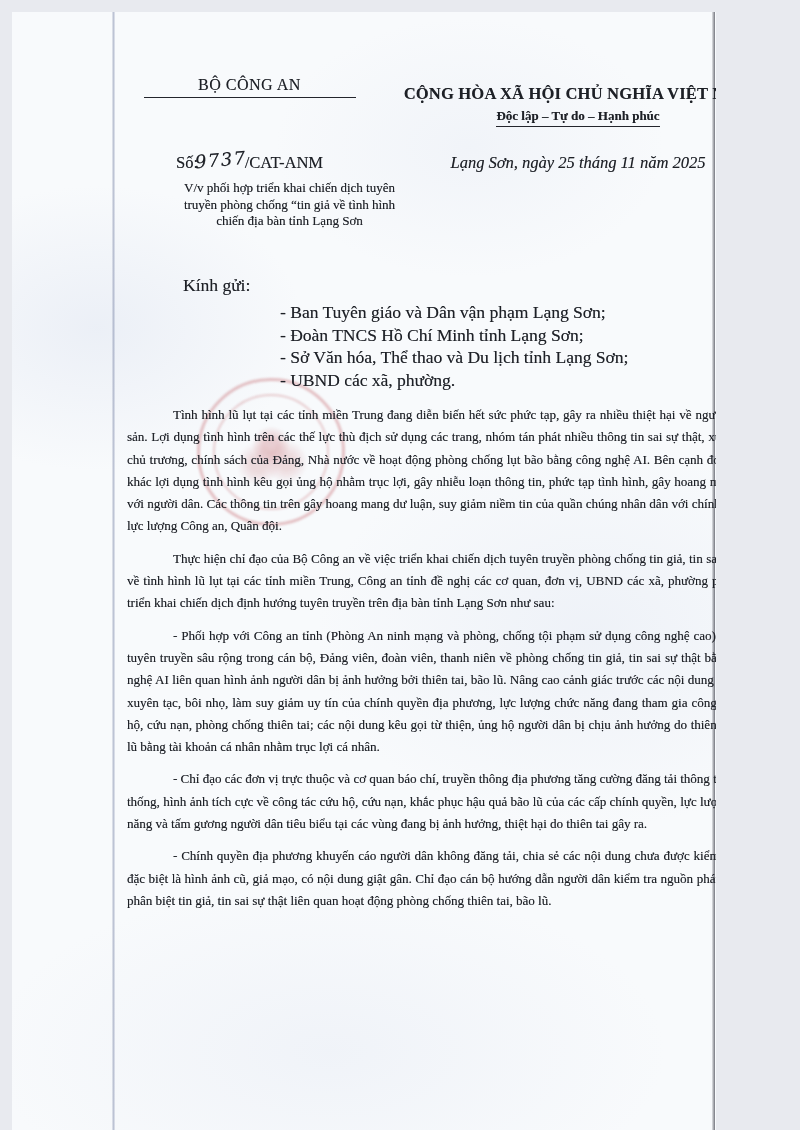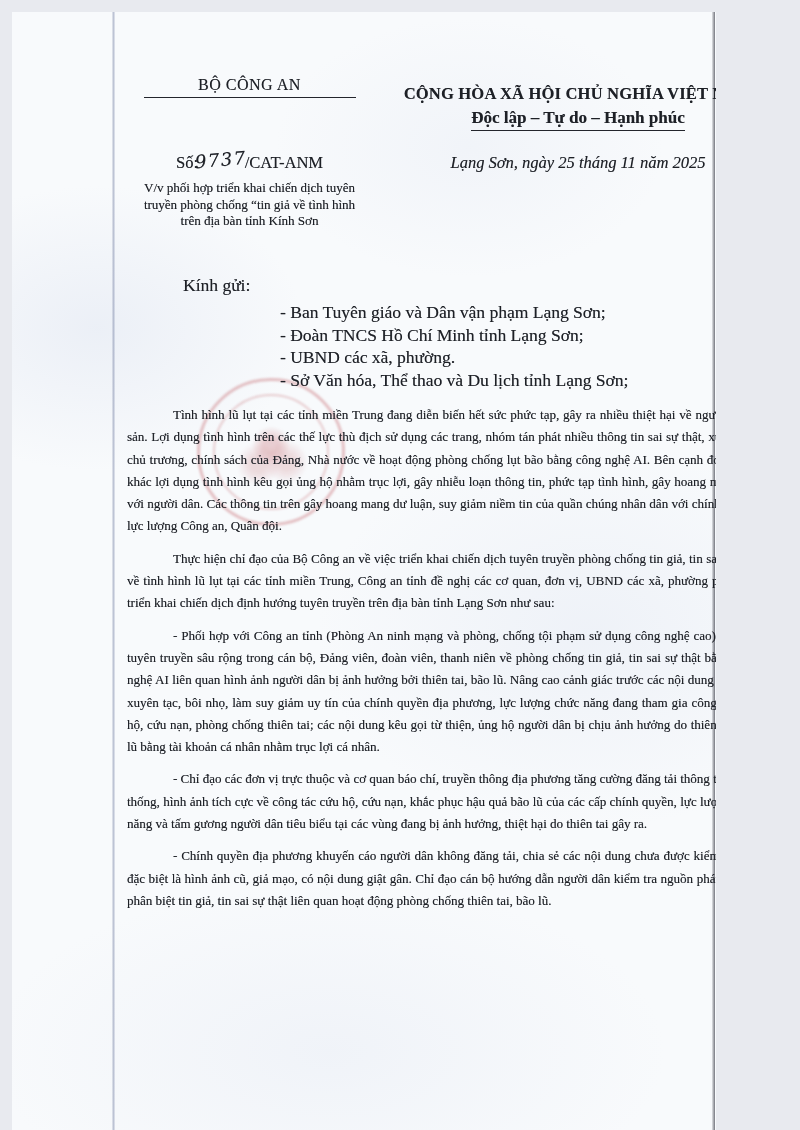--- a/index.html
+++ b/index.html
@@ -28,34 +28,34 @@
     background:linear-gradient(to right, rgba(90,92,102,.15), rgba(72,74,84,.75));
   }
 
   .header-left { position:absolute; left:95px; top:64px; width:285px; text-align:center; }
   .org-parent { font-size:16px; letter-spacing:.5px; }
   .org-name   { font-size:17.5px; font-weight:bold; letter-spacing:.3px; margin-top:2px; }
   .org-underline { width:212px; height:0; border-top:1.6px solid #23252c; margin:3px auto 0; }
 
   .header-right { position:absolute; left:368px; top:72px; width:396px; text-align:center; }
   .national-name  { font-size:16.5px; font-weight:bold; letter-spacing:.2px; }
-  .national-motto { display:inline-block; font-size:17px; font-weight:bold; margin-top:4px;
+  .national-motto { display:inline-block; font-size:13px; font-weight:bold; margin-top:4px;
                     padding-bottom:2px; border-bottom:1.6px solid #23252c; }
 
   .so-line { position:absolute; left:95px; top:139px; width:285px; text-align:center; font-size:16.5px; }
   .so-number {
     display:inline-block; font-family:"DejaVu Serif", serif; font-style:italic;
     font-size:18px; letter-spacing:1.5px; transform:rotate(-5deg) translateY(-2px);
     margin:0 -2px 0 -3px;
   }
   .date-line { position:absolute; left:368px; top:141px; width:396px; text-align:center;
                font-style:italic; font-size:16.5px; }
 
   .subject-block { position:absolute; left:100px; top:168px; width:275px; text-align:center;
-                   font-size:13px; line-height:16.5px; }
+                   font-size:13px; line-height:16.5px;padding-left:40px; }
 
   .salutation-label { position:absolute; left:171px; top:263px; font-size:17.5px; }
   .recipients { position:absolute; left:268px; top:289px; font-size:17.5px; line-height:22.6px; }
 
   .doc-body { position:absolute; left:115px; top:392px; width:632px;
               font-size:13px; line-height:22.3px; text-align:justify; }
   .doc-body p { margin:0 0 10px 0; text-indent:46px; }
 
   .stamp {
     position:absolute; left:185px; top:366px; width:142px; height:142px;
@@ -95,32 +95,32 @@
     <div><span class="national-motto ink">Độc lập – Tự do – Hạnh phúc</span></div>
   </div>
 
   <div class="so-line ink"><span>Số:</span><span class="so-number">9737</span><span>/CAT-ANM</span></div>
 
   <div class="date-line ink">Lạng Sơn, ngày 25 tháng 11 năm 2025</div>
 
   <div class="subject-block ink">
     <div>V/v phối hợp triển khai chiến dịch tuyên</div>
     <div>truyền phòng chống “tin giả về tình hình</div>
-    <div>trên địa bàn tỉnh Kính Sơn</div>
+    <div>chiến địa bàn tỉnh Lạng Sơn</div>
   </div>
 
   <div class="stamp"></div>
 
   <div class="salutation-label ink">Kính gửi:</div>
 
   <div class="recipients ink">
     <div>- Ban Tuyên giáo và Dân vận phạm Lạng Sơn;</div>
     <div>- Đoàn TNCS Hồ Chí Minh tỉnh Lạng Sơn;</div>
+    <div>- Sở Văn hóa, Thể thao và Du lịch tỉnh Lạng Sơn;</div>
     <div>- UBND các xã, phường.</div>
-    <div>- Sở Văn hóa, Thể thao và Du lịch tỉnh Lạng Sơn;</div>
   </div>
 
   <div class="doc-body ink">
     <p>Tình hình lũ lụt tại các tỉnh miền Trung đang diễn biến hết sức phức tạp, gây ra nhiều thiệt hại về người và tài sản. Lợi dụng tình hình trên các thế lực thù địch sử dụng các trang, nhóm tán phát nhiều thông tin sai sự thật, xuyên tạc chủ trương, chính sách của Đảng, Nhà nước về hoạt động phòng chống lụt bão bằng công nghệ AI. Bên cạnh đó một số khác lợi dụng tình hình kêu gọi ủng hộ nhằm trục lợi, gây nhiễu loạn thông tin, phức tạp tình hình, gây hoang mang đối với người dân. Các thông tin trên gây hoang mang dư luận, suy giảm niềm tin của quần chúng nhân dân với chính quyền, lực lượng Công an, Quân đội.</p>
     <p>Thực hiện chỉ đạo của Bộ Công an về việc triển khai chiến dịch tuyên truyền phòng chống tin giả, tin sai sự thật về tình hình lũ lụt tại các tỉnh miền Trung, Công an tỉnh đề nghị các cơ quan, đơn vị, UBND các xã, phường phối hợp triển khai chiến dịch định hướng tuyên truyền trên địa bàn tỉnh Lạng Sơn như sau:</p>
     <p>- Phối hợp với Công an tỉnh (Phòng An ninh mạng và phòng, chống tội phạm sử dụng công nghệ cao) tổ chức tuyên truyền sâu rộng trong cán bộ, Đảng viên, đoàn viên, thanh niên về phòng chống tin giả, tin sai sự thật bằng công nghệ AI liên quan hình ảnh người dân bị ảnh hưởng bởi thiên tai, bão lũ. Nâng cao cảnh giác trước các nội dung đăng tải xuyên tạc, bôi nhọ, làm suy giảm uy tín của chính quyền địa phương, lực lượng chức năng đang tham gia công tác cứu hộ, cứu nạn, phòng chống thiên tai; các nội dung kêu gọi từ thiện, ủng hộ người dân bị chịu ảnh hưởng do thiên tai, bão lũ bằng tài khoản cá nhân nhằm trục lợi cá nhân.</p>
     <p>- Chỉ đạo các đơn vị trực thuộc và cơ quan báo chí, truyền thông địa phương tăng cường đăng tải thông tin chính thống, hình ảnh tích cực về công tác cứu hộ, cứu nạn, khắc phục hậu quả bão lũ của các cấp chính quyền, lực lượng chức năng và tấm gương người dân tiêu biểu tại các vùng đang bị ảnh hưởng, thiệt hại do thiên tai gây ra.</p>
     <p>- Chính quyền địa phương khuyến cáo người dân không đăng tải, chia sẻ các nội dung chưa được kiểm chứng, đặc biệt là hình ảnh cũ, giả mạo, có nội dung giật gân. Chỉ đạo cán bộ hướng dẫn người dân kiểm tra nguồn phát tán tin, phân biệt tin giả, tin sai sự thật liên quan hoạt động phòng chống thiên tai, bão lũ.</p>
   </div>
 

